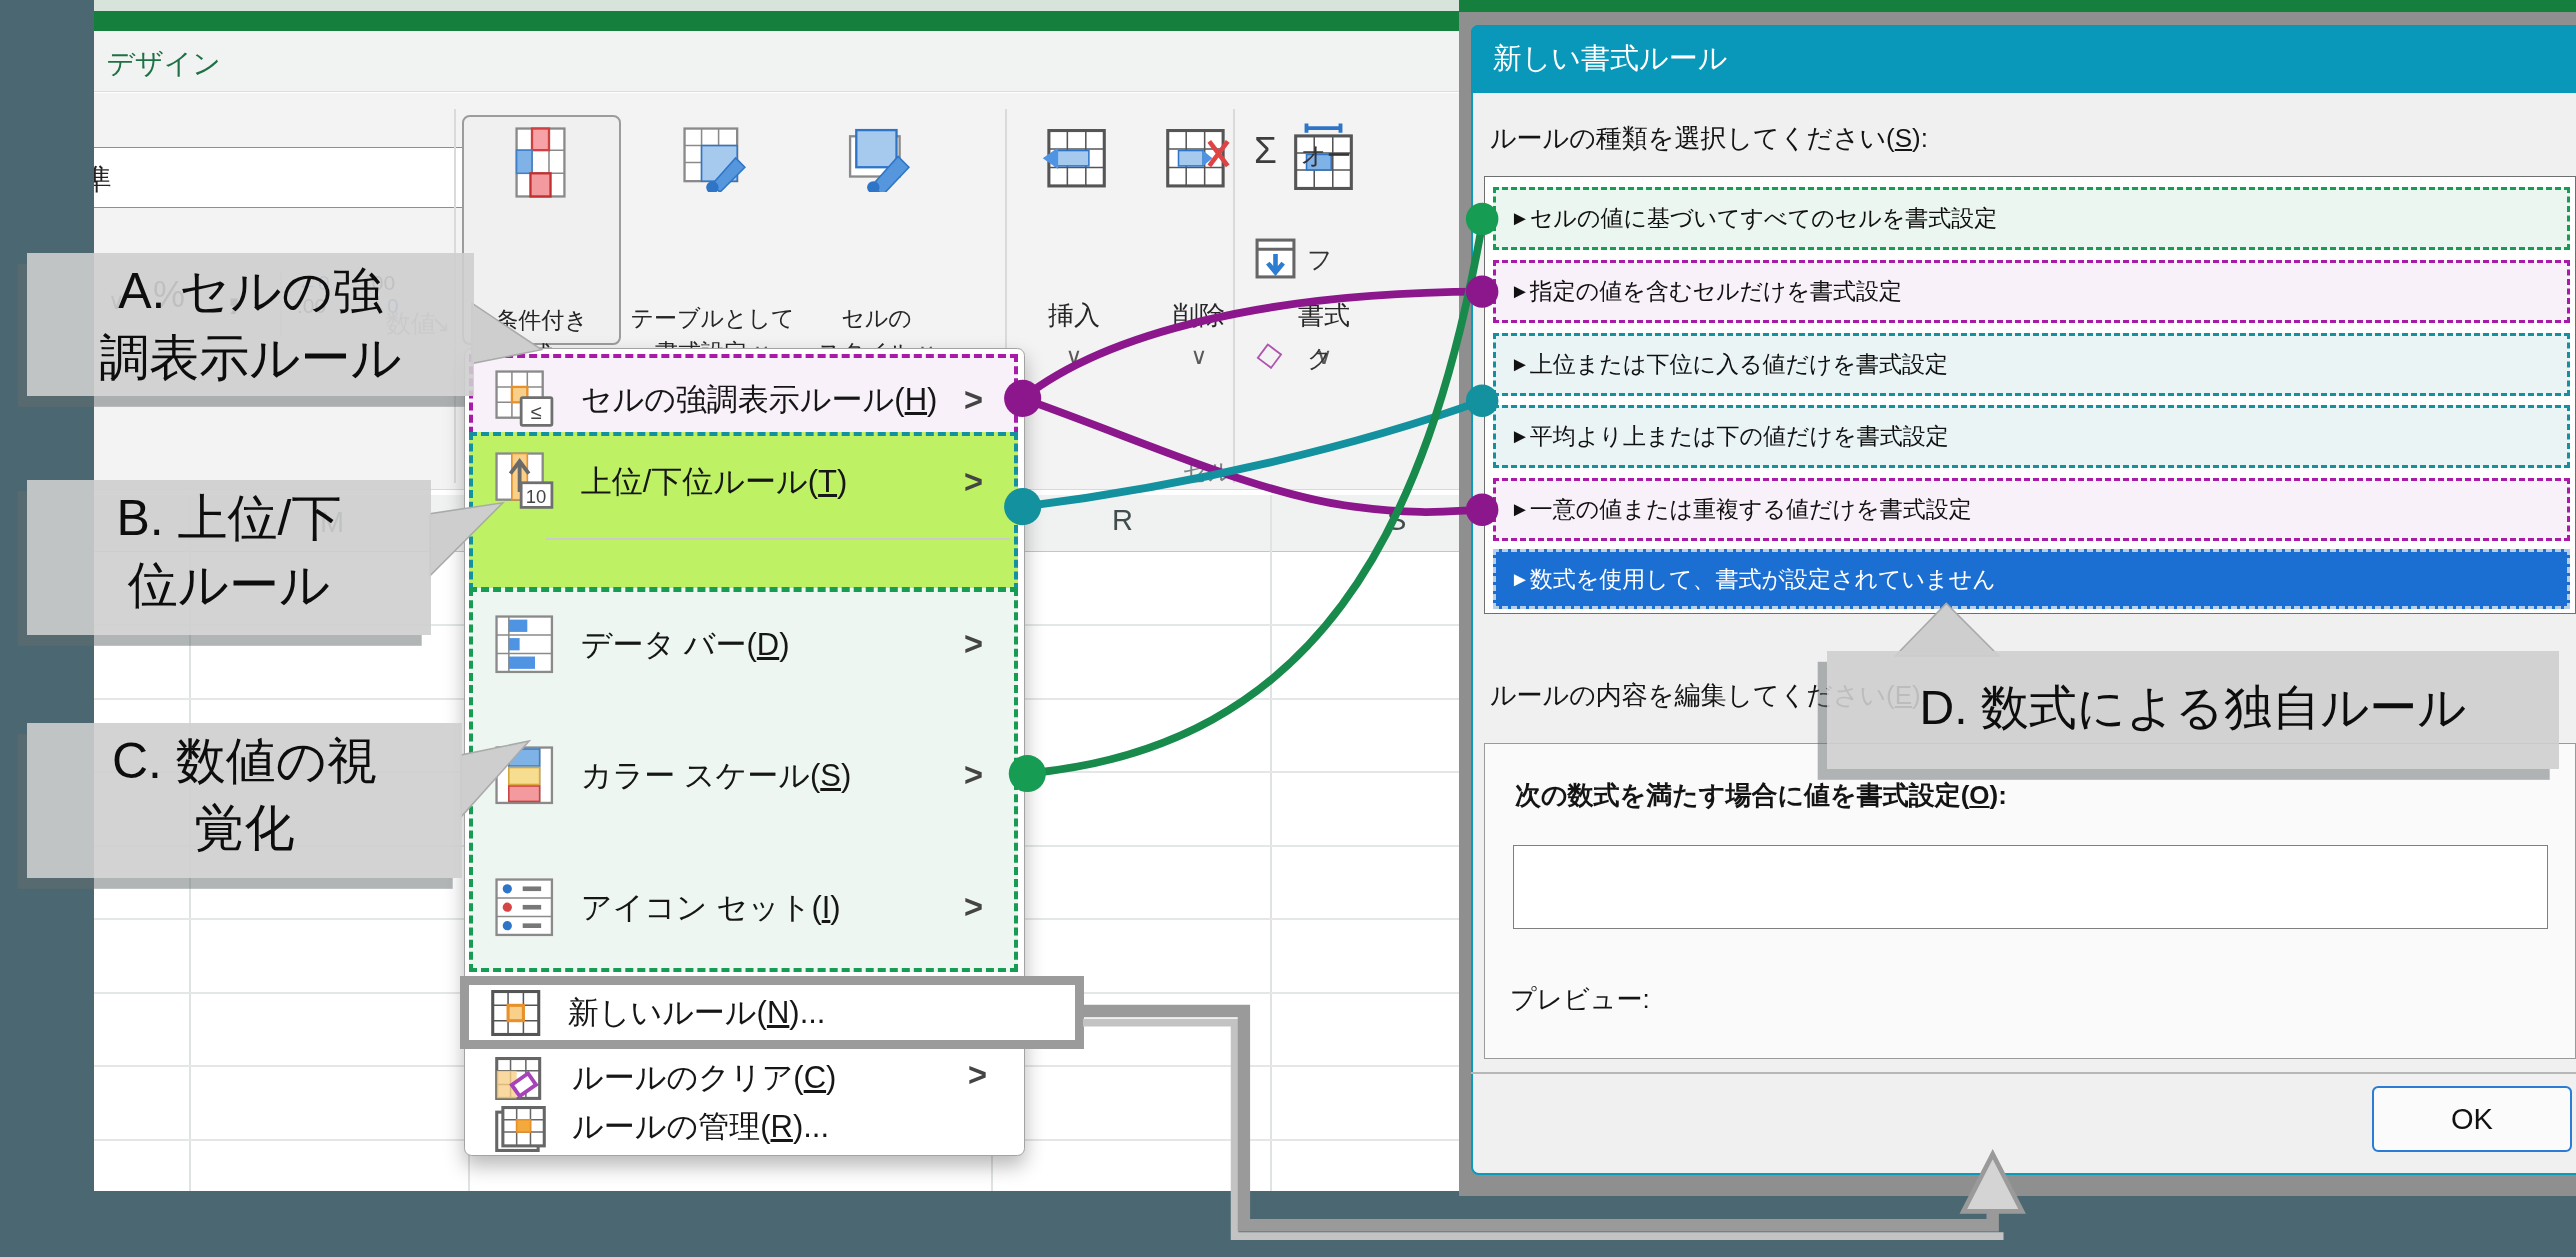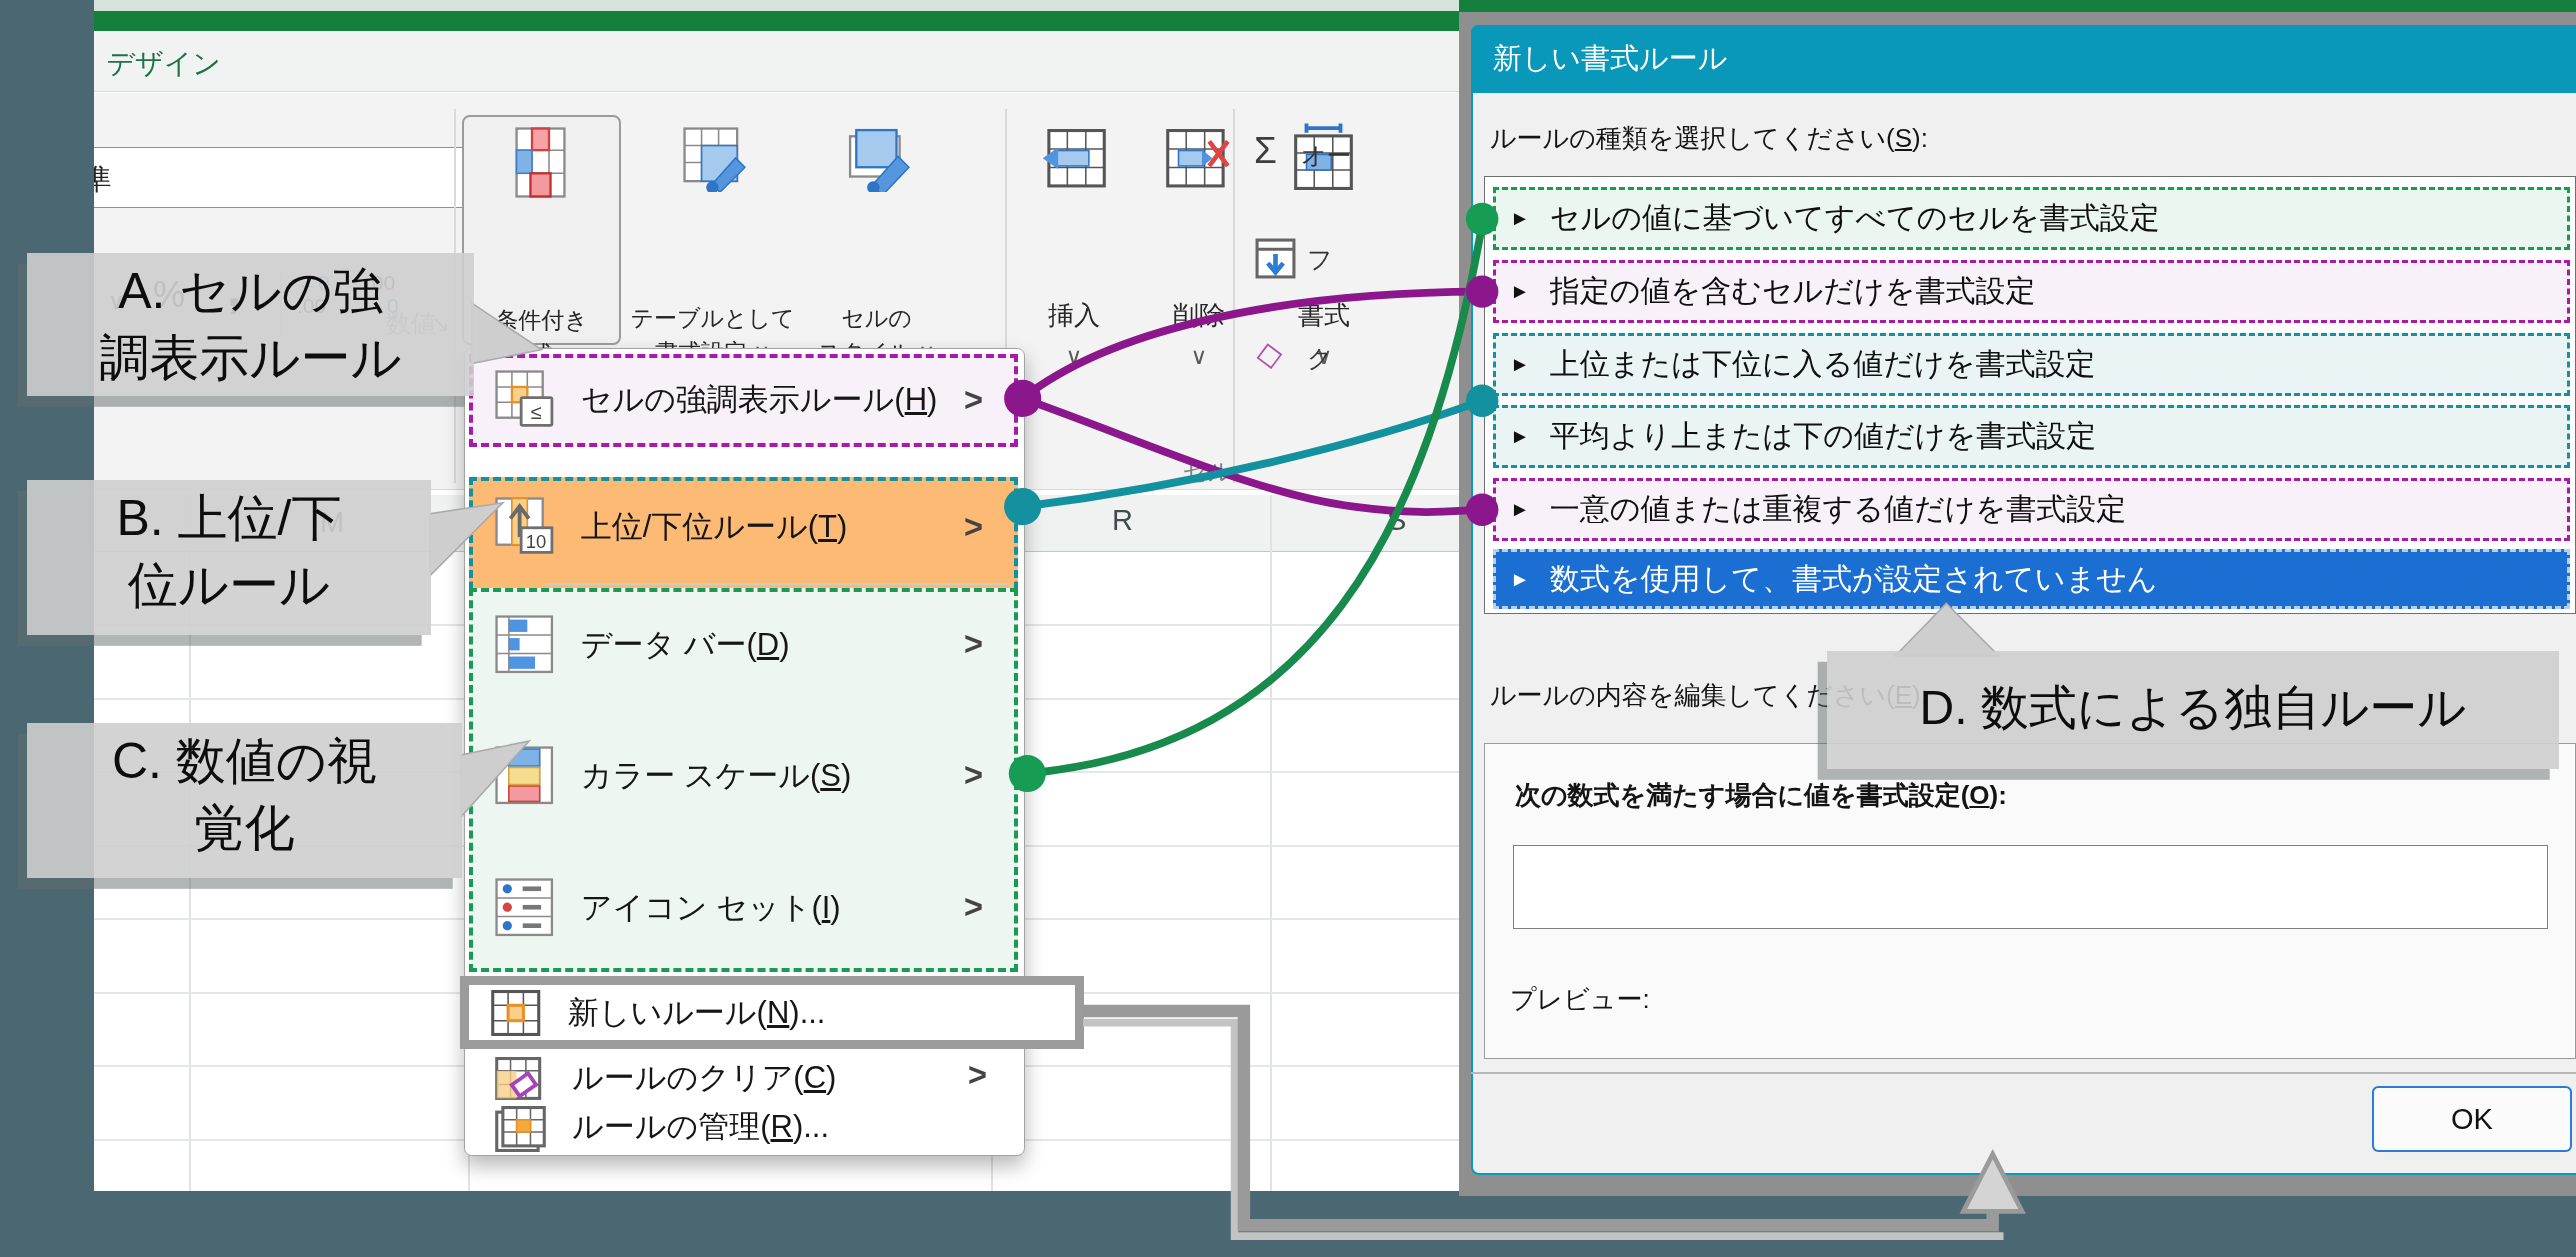--- a/index.html
+++ b/index.html
@@ -47,21 +47,21 @@
   .dlg-gray{left:1459px;top:12.4px;width:1129px;height:1184px;background:#8f8f8f;z-index:20;}
   .dlg{left:1471px;top:25px;width:1117px;height:1150px;background:#f0f0f0;border:2.3px solid #0a9aba;
        border-radius:7.7px 0 0 7.7px;z-index:21;box-sizing:border-box;}
   .dlg-title{left:1471px;top:25px;width:1117px;height:68px;background:#0997ba;border-radius:7.7px 0 0 0;z-index:22;
              display:flex;align-items:center;}
   .dlg-title span{color:#fff;font-size:29px;margin-left:21.7px;}
   .dlg-label{font-size:26px;color:#141414;z-index:22;white-space:nowrap;}
   .listbox{left:1484px;top:176px;width:1092px;height:438px;background:#fff;border:1.5px solid #6f6f6f;z-index:22;box-sizing:border-box;}
   .rule{left:1493px;width:1077px;height:63px;z-index:23;display:flex;align-items:center;box-sizing:border-box;}
   .rule .arr{font-size:20px;margin-left:14px;color:#111;}
-  .rule .txt{font-size:30px;margin-left:20px;color:#101010;white-space:nowrap;}
+  .rule .txt{font-size:23px;color:#101010;white-space:nowrap;}
   .rule-sel{background:#1b6ed2;border:3.9px dashed #b9cfe8;}
   .rule-sel .arr,.rule-sel .txt{color:#ffffff;}
   .fpanel{left:1484px;top:743px;width:1092px;height:316px;background:#fafafa;border:1.5px solid #9a9a9a;z-index:22;box-sizing:border-box;}
   .finput{left:1513px;top:845px;width:1035px;height:84px;background:#fff;border:1.5px solid #7f7f7f;z-index:23;
           font-size:26px;padding:0 12.4px;box-sizing:border-box;font-family:inherit;}
   .pbox{left:1672px;top:945px;width:882px;height:107px;background:#fff;border:1.5px solid #6f6f6f;z-index:23;
         display:flex;align-items:center;justify-content:center;font-size:26px;color:#222;}
   .fline{left:1471px;top:1072px;width:1117px;height:1.5px;background:#b7b7b7;z-index:22;}
   .okbtn{left:2372px;top:1086px;width:196px;height:62px;background:#fbfbfb;border:2.3px solid #2b7cd6;border-radius:6.2px;
          z-index:23;display:flex;align-items:center;justify-content:center;font-size:29px;color:#111;}
@@ -232,21 +232,21 @@
           <line x1="1" y1="21" x2="31" y2="21" stroke="#8a8a8a"></line>
         <rect x="11" y="11" width="10" height="10" fill="#f9d08a" stroke="#e8902a" stroke-width="1.5"></rect>
         <rect x="17" y="18" width="20" height="18" fill="#fff" stroke="#6f6f6f" stroke-width="1.8" rx="1"></rect>
         <text x="23" y="32" font-size="13" fill="#444">≤</text>
       </svg>
       <span class="mi-label">セルの強調表示ルール(<u>H</u>)</span>
       <span class="mi-arrow">&gt;</span>
     </div>
   </div>
 
-  <div class="abs mi-box" style="top:477px;height:159px;background:#fdba74;border:4.6px dashed #13919e">
+  <div class="abs mi-box" style="top:432px;height:159px;background:#bef264;border:4.6px dashed #13919e">
     <div class="mi-row" style="top:7.7px;height:77px">
       <svg class="mi-icon" width="60" height="60" viewBox="0 0 39 39">
         <rect x="1" y="1" width="30" height="30" fill="#fff" stroke="#8a8a8a" stroke-width="1.5"></rect>
         <line x1="11" y1="1" x2="11" y2="31" stroke="#8a8a8a"></line>
           <line x1="21" y1="1" x2="21" y2="31" stroke="#8a8a8a"></line>
         <rect x="11" y="1" width="10" height="30" fill="#f9d08a" stroke="#e8902a"></rect>
         <path d="M16 26 V8 M10 14 L16 6 L22 14" stroke="#6a6a6a" stroke-width="2.5" fill="none"></path>
         <rect x="17" y="20" width="20" height="16" fill="#fff" stroke="#6f6f6f" stroke-width="1.8"></rect>
         <text x="20" y="33" font-size="12" fill="#444">10</text>
       </svg>

